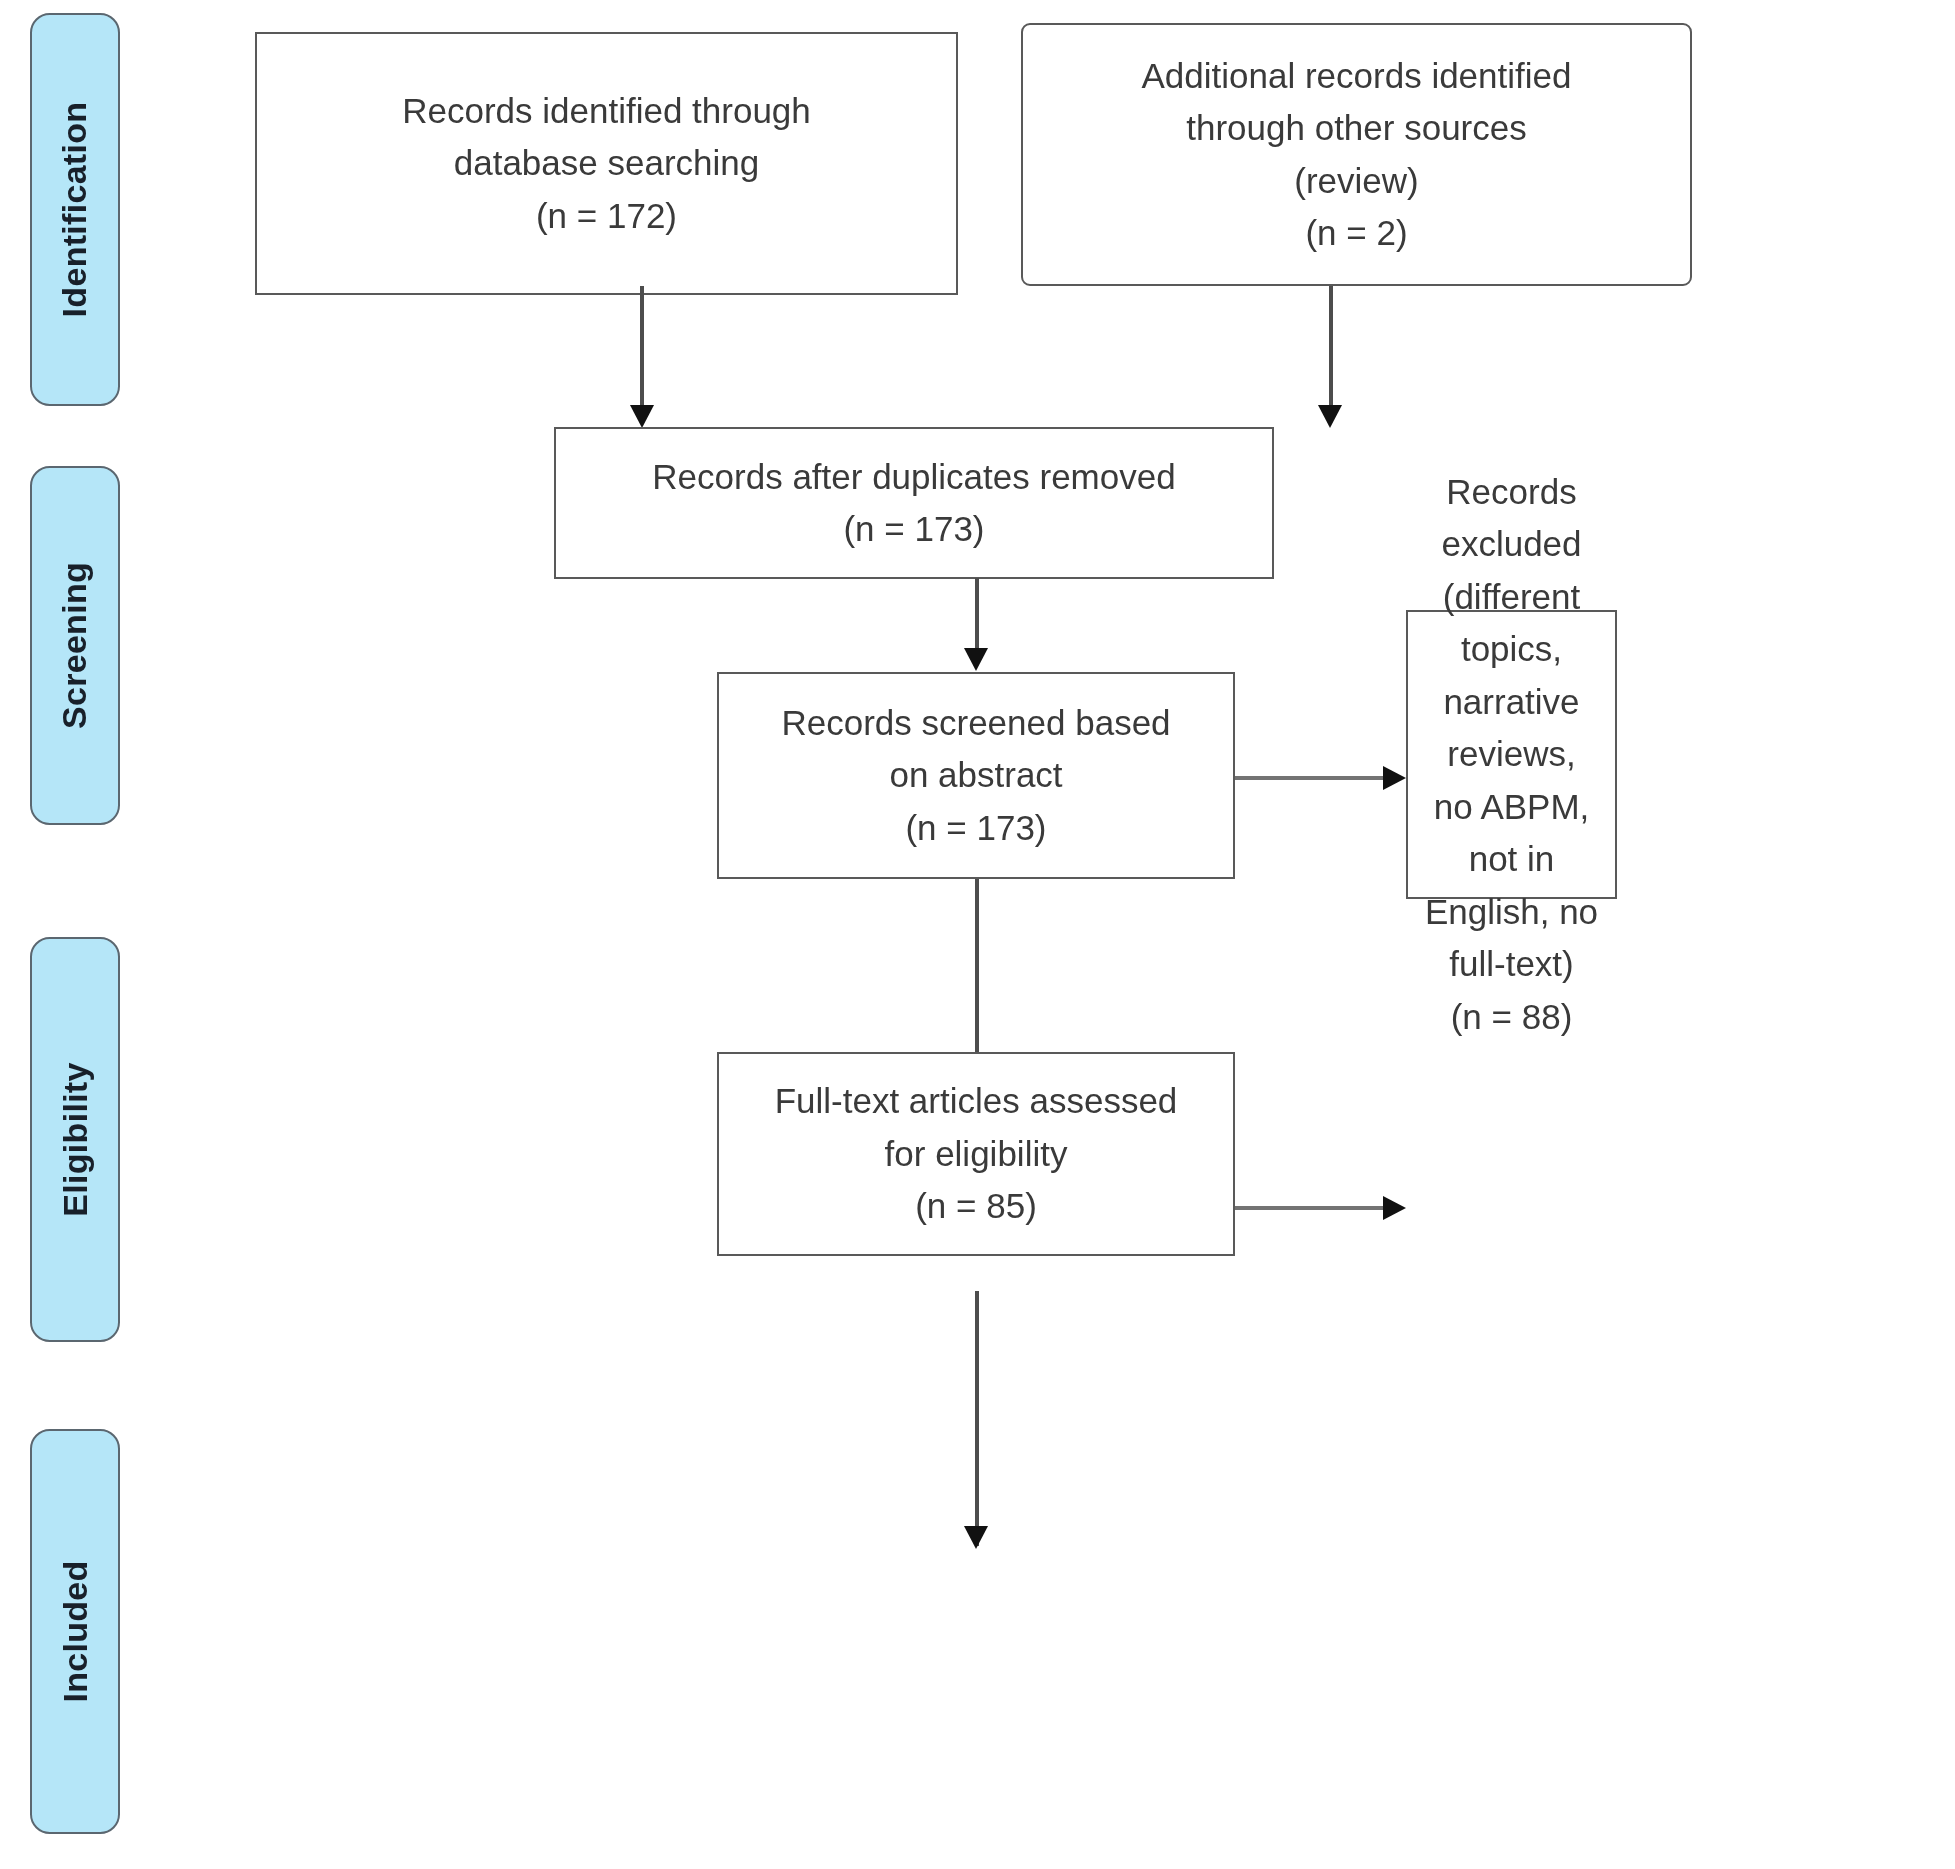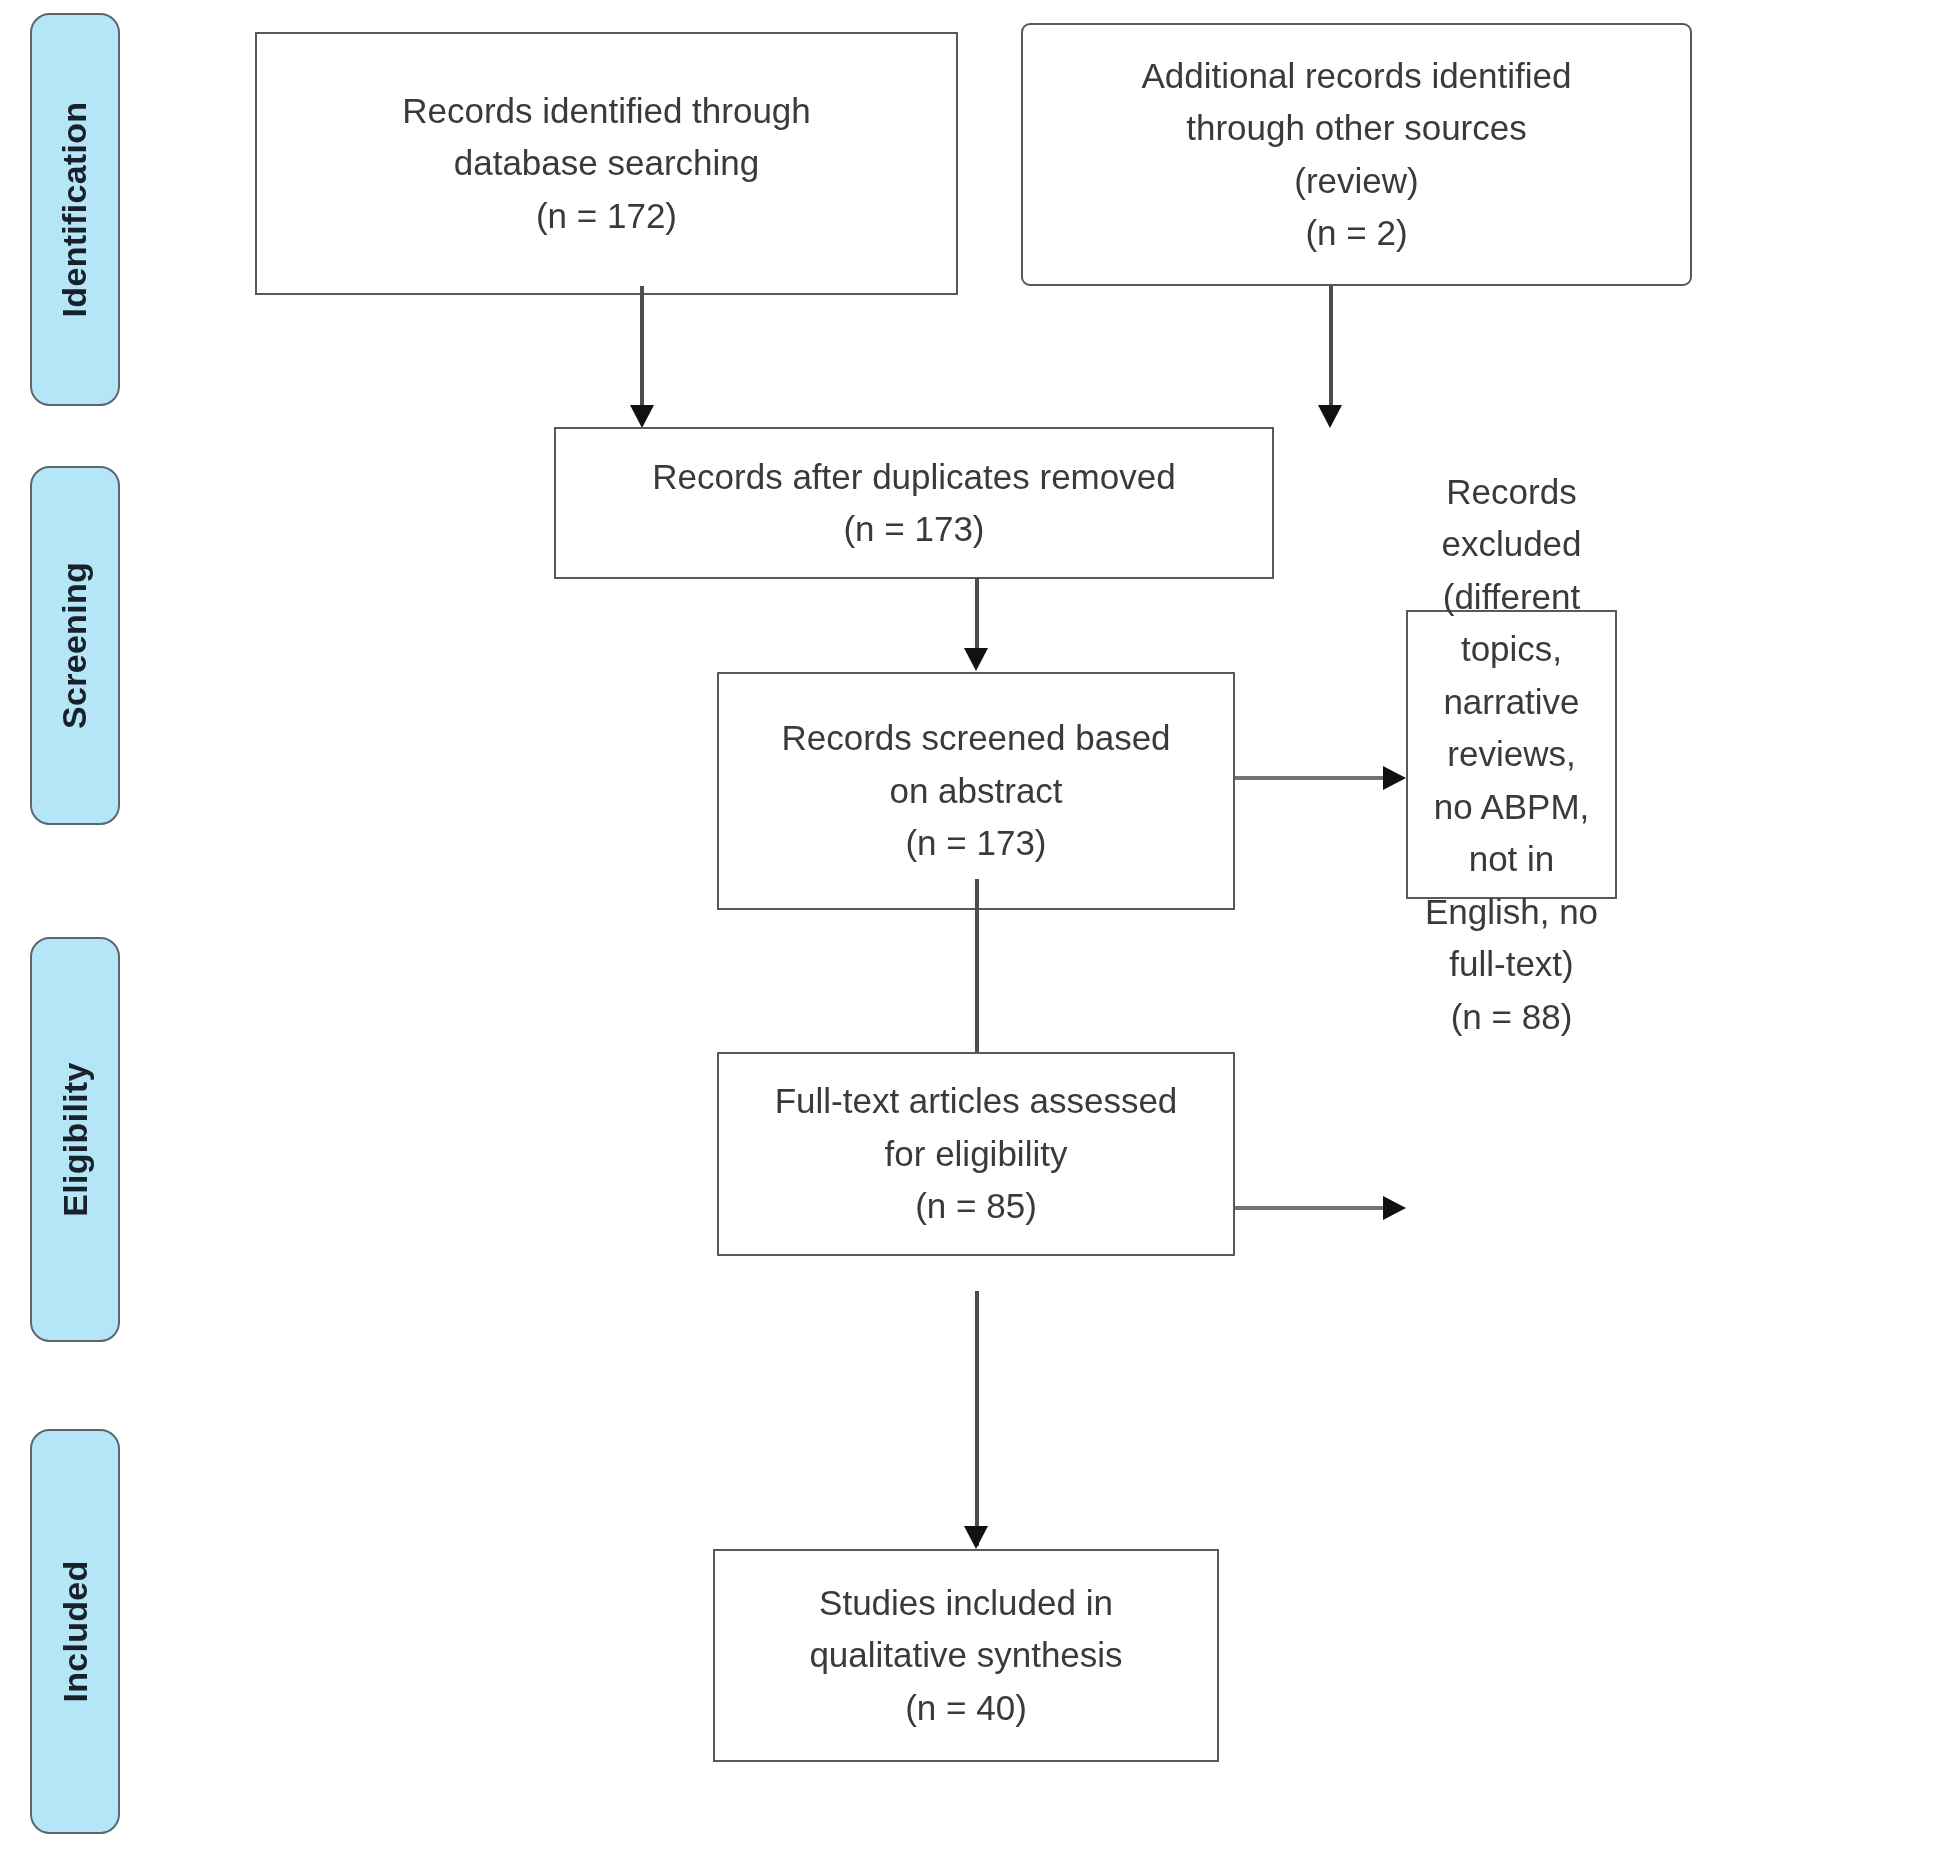--- a/index.html
+++ b/index.html
@@ -126,21 +126,21 @@
   <div class="arrow-down" style="left:1318px; top:405px;"></div>
 
   <div class="flow-box" style="left:554px; top:427px; width:720px; height:152px;">
     <span class="box-text">Records after duplicates removed
 (n = 173)</span>
   </div>
 
   <div class="v-line" style="left:975px; top:578px; height:75px;"></div>
   <div class="arrow-down" style="left:964px; top:648px;"></div>
 
-  <div class="flow-box" style="left:717px; top:672px; width:518px; height:238px;">
+  <div class="flow-box" style="left:717px; top:672px; width:518px; height:207px;">
     <span class="box-text">Records screened based
 on abstract
 (n = 173)</span>
   </div>
 
   <div class="flow-box" style="left:1406px; top:610px; width:211px; height:289px;">
     <span class="box-text">Records excluded
 (different topics, narrative
 reviews, no ABPM, not in
 English, no full-text)
@@ -159,20 +159,15 @@
 (n = 85)</span>
   </div>
 
 
   <div class="h-line" style="left:1235px; top:1206px; width:152px;"></div>
   <div class="arrow-right" style="left:1383px; top:1196px;"></div>
 
   <div class="v-line" style="left:975px; top:1291px; width:3.5px; height:255px;"></div>
   <div class="arrow-down" style="left:964px; top:1526px;"></div>
 
-  <div class="flow-box" style="left:713px; top:1549px; width:506px; height:213px;">
-    <span class="box-text">Studies included in
-qualitative synthesis
-(n = 40)</span>
-  </div>
 
 </div>
 
 
 </body></html>

